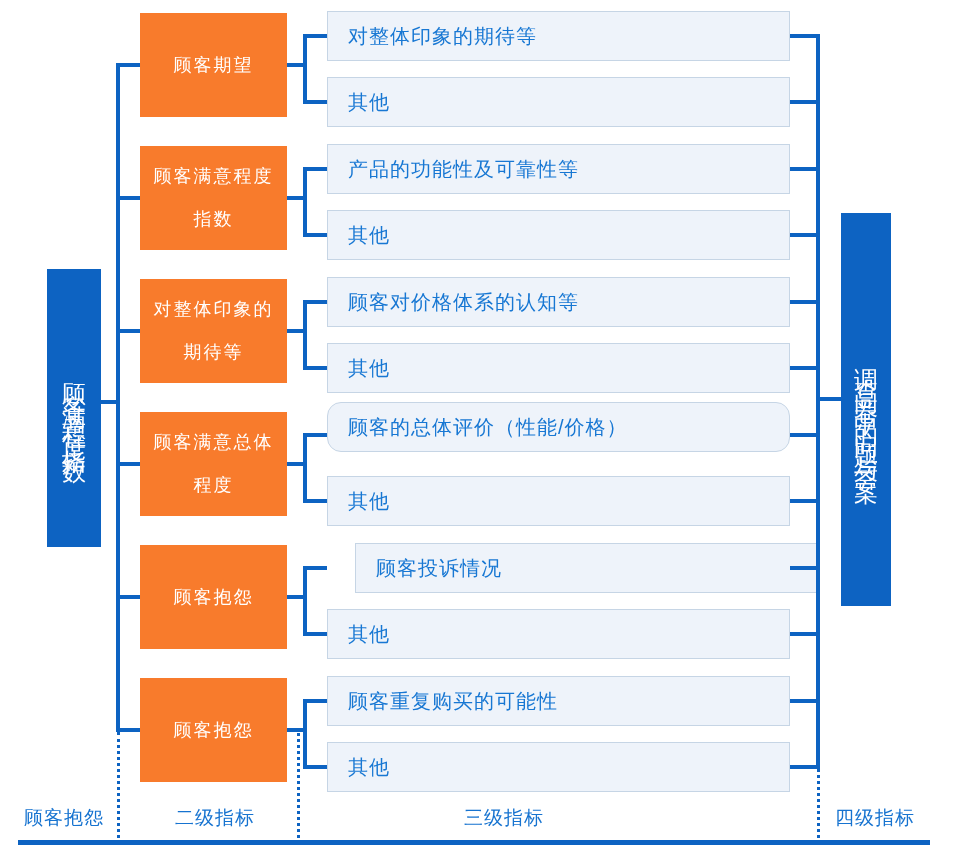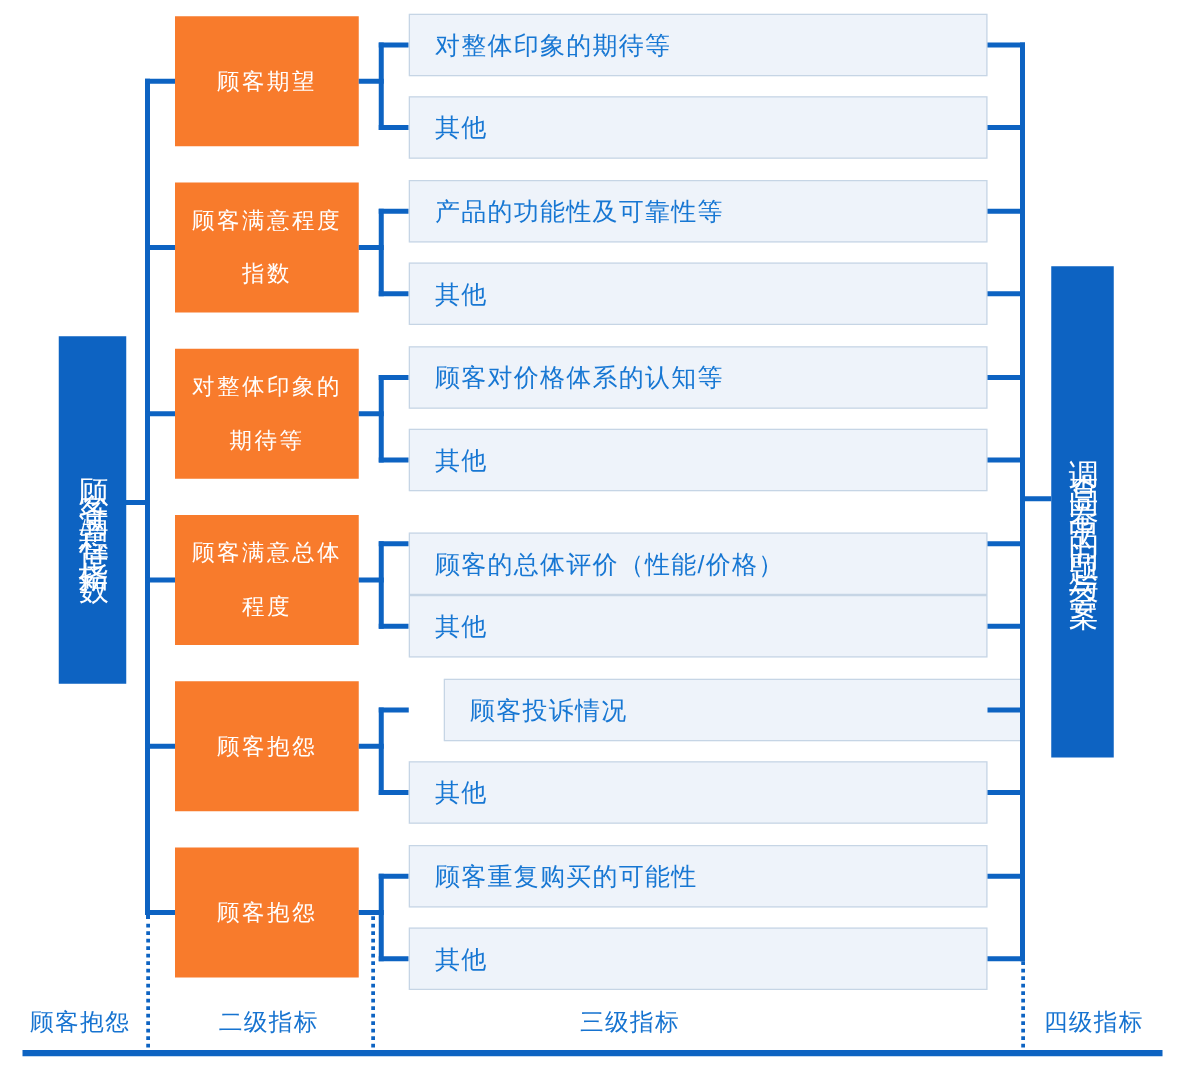--- a/index.html
+++ b/index.html
@@ -107,21 +107,21 @@
     <div class="conn h" style="left:790px;top:366px;width:30px;"></div>
   </div>
 
   <div>
     <div class="conn h" style="left:116px;top:462px;width:24px;"></div>
     <div class="orange-box" style="top:412px;">顾客满意总体程度</div>
     <div class="conn h" style="left:287px;top:462px;width:20px;"></div>
     <div class="conn v" style="left:303px;top:433px;height:70px;"></div>
     <div class="conn h" style="left:303px;top:433px;width:24px;"></div>
     <div class="conn h" style="left:303px;top:499px;width:24px;"></div>
-    <div class="item-box" style="top:426px;">顾客的总体评价（性能/价格）</div>
+    <div class="item-box" style="top:402px;border-radius:14px;">顾客的总体评价（性能/价格）</div>
     <div class="item-box" style="top:476px;">其他</div>
     <div class="conn h" style="left:790px;top:433px;width:30px;"></div>
     <div class="conn h" style="left:790px;top:499px;width:30px;"></div>
   </div>
 
   <div>
     <div class="conn h" style="left:116px;top:595px;width:24px;"></div>
     <div class="orange-box" style="top:545px;">顾客抱怨</div>
     <div class="conn h" style="left:287px;top:595px;width:20px;"></div>
     <div class="conn v" style="left:303px;top:566px;height:70px;"></div>

